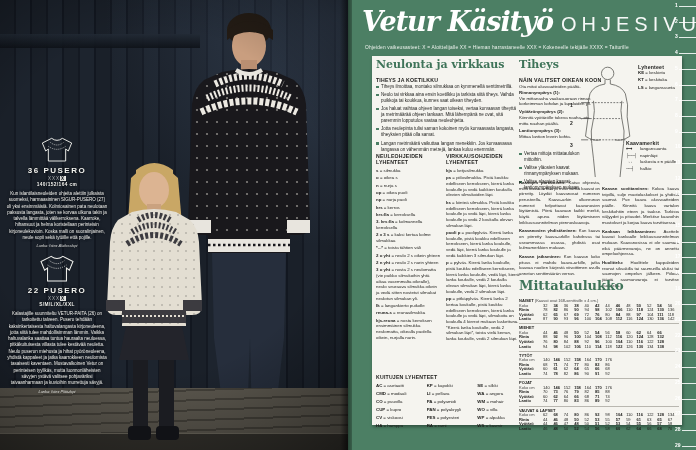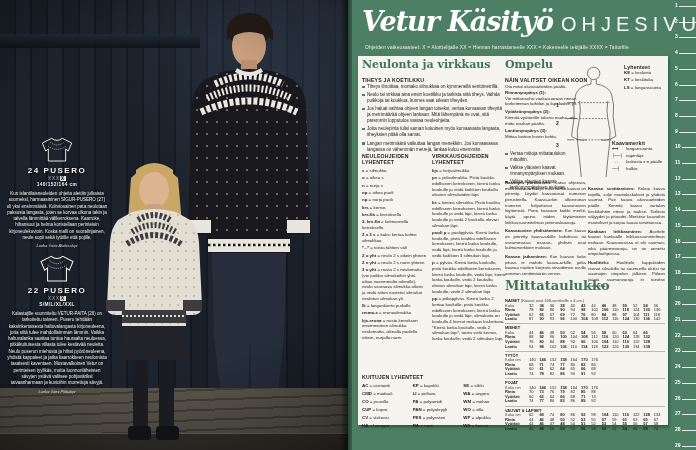--- a/index.html
+++ b/index.html
@@ -32,21 +32,21 @@
   .cap-credit{font-size:3.9px;font-style:italic;margin-top:2px;opacity:.9;}
   .gutter{position:absolute;left:340px;top:0;width:12px;height:450px;z-index:6;
     background:linear-gradient(90deg,transparent,rgba(0,0,0,.5) 60%,rgba(0,0,0,.25));}
   
   .right{position:absolute;left:348px;top:0;width:348px;height:450px;background:#4c7f64;}
   .brand{position:absolute;left:14px;top:6px;white-space:nowrap;color:#fff;}
   .brand .script{font-family:"DejaVu Serif",serif;font-style:italic;font-weight:bold;font-size:27px;letter-spacing:-1px;}
   .brand .plain{font-family:"Liberation Sans",sans-serif;font-size:20px;letter-spacing:5px;margin-left:8px;opacity:.95;}
   .diffline{position:absolute;left:17px;top:45px;font-size:4.8px;color:#eef3ee;letter-spacing:.2px;}
   
-  .page{position:absolute;left:10px;top:56px;width:310px;height:369px;background:#f5f4ef;color:#1d1d1b;box-shadow:1px 2px 3px rgba(0,0,0,.35);}
+  .page{position:absolute;left:24px;top:56px;width:310px;height:369px;background:#f5f4ef;color:#1d1d1b;box-shadow:1px 2px 3px rgba(0,0,0,.35);}
   .sec-title{position:absolute;font-family:"DejaVu Serif",serif;font-weight:bold;color:#3f7459;}
   .knit-title{left:4px;top:2px;font-size:11px;}
   .sew-title{left:147px;top:2px;font-size:11px;}
   .table-title{left:147px;top:222px;font-size:13px;}
   .mini-head{font-size:5.2px;font-weight:bold;letter-spacing:.2px;}
   .gauge-head{position:absolute;left:4px;top:21px;}
   .gauge-bullets{position:absolute;left:4px;top:28px;width:142px;}
   .bullet{display:flex;font-size:4.5px;line-height:1.35;margin-bottom:2px;}
   .bullet .sq{flex:none;width:2.6px;height:2.6px;background:#4c7f64;margin:1.5px 2.5px 0 0;}
   .abbr-wrap{position:absolute;left:4px;top:97px;width:144px;display:flex;gap:5px;}
@@ -163,21 +163,21 @@
 
     <div class="deck"></div>
     <div class="vignette"></div>
 
     <div class="capblock cap27">
       <svg class="cap-icon" width="40" height="30" viewBox="0 0 60 44">
         <path d="M22 6 L8 13 L13 25 L17 22 L17 40 L43 40 L43 22 L47 25 L52 13 L38 6 Q30 12 22 6 Z" fill="none" stroke="#f2f2ee" stroke-width="1.4"></path>
         <path d="M20 12 Q30 20 40 12" fill="none" stroke="#f2f2ee" stroke-width="1" stroke-dasharray="1.5 1.5"></path>
         <path d="M17 18 Q30 27 43 18" fill="none" stroke="#f2f2ee" stroke-width="1" stroke-dasharray="1.5 1.5"></path>
       </svg>
-      <div class="cap-title">24 PUSERO</div>
+      <div class="cap-title">36 PUSERO</div>
       <div class="cap-diff"><span class="dim">XXX</span><span class="lit">X</span></div>
       <div class="cap-size">140/152/164 cm</div>
       <div class="cap-desc">Kun islantilaisneuleiden ohjeita alettiin julkaista suomeksi, harmaasininen SIGUR-PUSERO (27) oli yksi ensimmäisiä. Kolmiosainen pata neulotaan paksusta langasta, joten se korvaa ulkona takin ja talvella lämmittää välikerroksena. Kaarroke, hihansuut ja helma koristellaan perinteisin kirjoneulekuvioin. Koska malli on suoralinjainen, neule sopii sekä tytöille että pojille.</div>
       <div class="cap-credit">Lanka: Istex Álafosslopi</div>
     </div>
 
     <div class="capblock cap26">
       <svg class="cap-icon" width="44" height="32" viewBox="0 0 60 44">
         <path d="M22 6 L8 13 L13 25 L17 22 L17 40 L43 40 L43 22 L47 25 L52 13 L38 6 Q30 12 22 6 Z" fill="none" stroke="#f2f2ee" stroke-width="1.4"></path>
         <path d="M20 12 Q30 20 40 12" fill="none" stroke="#f2f2ee" stroke-width="1" stroke-dasharray="1.5 1.5"></path>
@@ -284,21 +284,21 @@
               <div class="abbr-item"><span class="ab">SE</span><span class="eq"> = </span><span class="ad">silkki</span></div>
               <div class="abbr-item"><span class="ab">WA</span><span class="eq"> = </span><span class="ad">angora</span></div>
               <div class="abbr-item"><span class="ab">WM</span><span class="eq"> = </span><span class="ad">mohair</span></div>
               <div class="abbr-item"><span class="ab">WO</span><span class="eq"> = </span><span class="ad">villa</span></div>
               <div class="abbr-item"><span class="ab">WP</span><span class="eq"> = </span><span class="ad">alpakka</span></div>
               <div class="abbr-item"><span class="ab">WS</span><span class="eq"> = </span><span class="ad">kasmir</span></div>
             </div>
           </div>
       </div>
 
-      <div class="sec-title sew-title">Ompelu</div>
+      <div class="sec-title sew-title">Tiheys</div>
       <div class="mini-head size-head">NÄIN VALITSET OIKEAN KOON</div>
       <div class="size-intro">Ota mitat alusvaatteiden päältä.</div>
       <div class="measures">
           <div class="measure"><span class="lead">Rinnanympärys (1):</span><span>Vie mittanauha vaakasuoraan rinnan korkeimman kohdan ja lapaluiden yli.</span></div>
           <div class="measure"><span class="lead">Vyötärönympärys (2):</span><span>Kiinnitä vyötärölle tukeva nauha, ota mitta nauhan päältä.</span></div>
           <div class="measure"><span class="lead">Lantionympärys (3):</span><span>Mittaa lantion levein kohta.</span></div>
         </div>
       <div class="sew-bullets">
           <div class="bullet">
             <span class="sq"></span>

